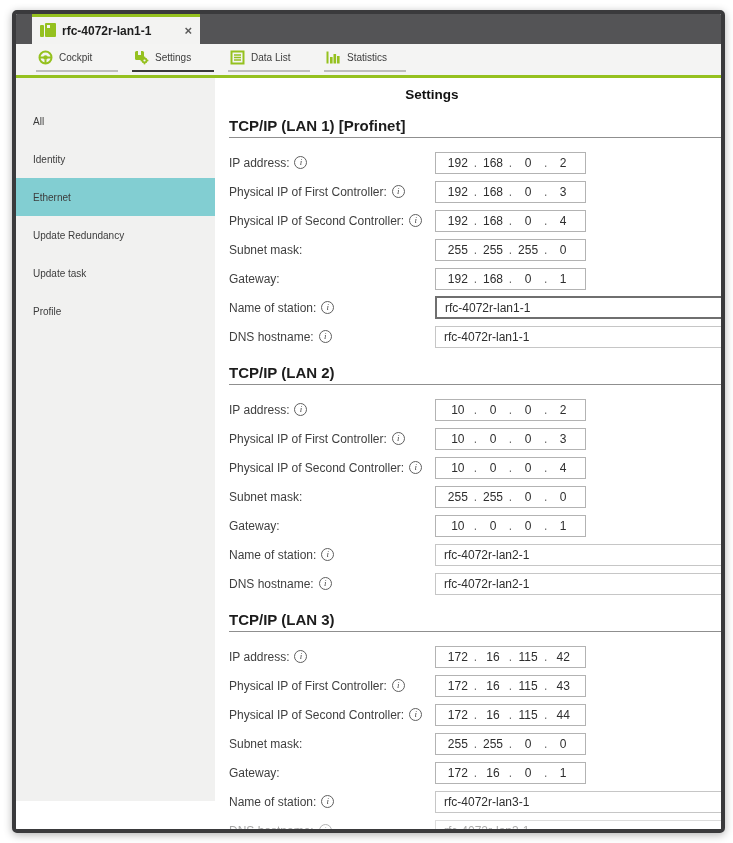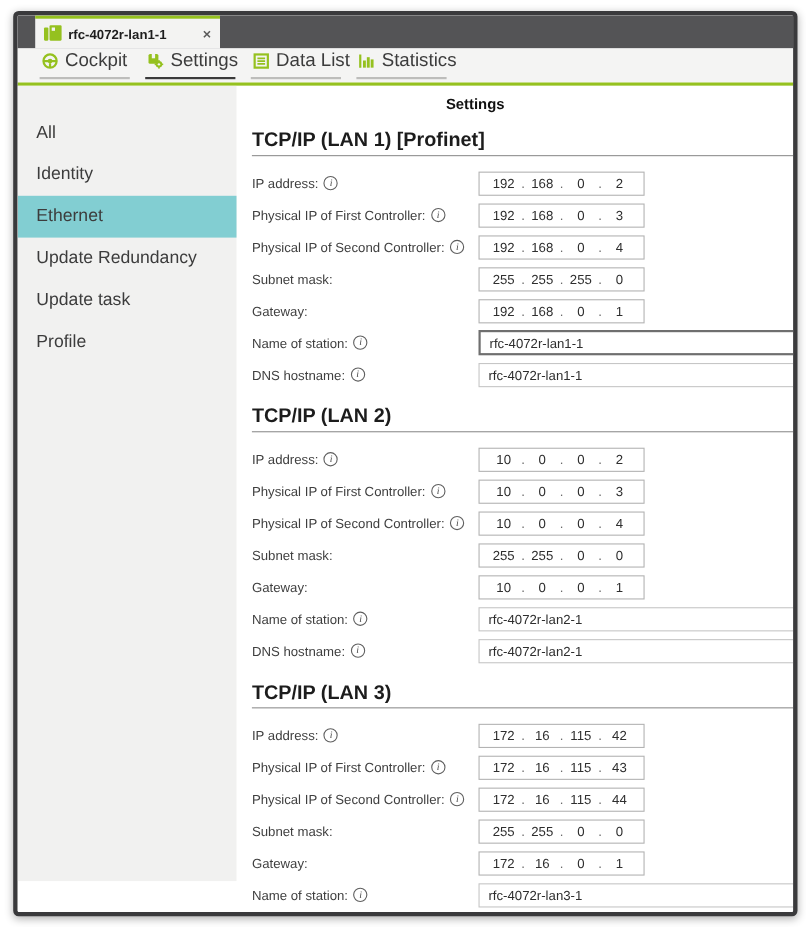--- a/index.html
+++ b/index.html
@@ -17,34 +17,34 @@
   .plc-icon .p2{position:absolute;left:5px;top:0;width:11px;height:14px;background:#95c11f;border-radius:1px;}
   .plc-icon .p3{position:absolute;left:7px;top:2px;width:3px;height:3px;background:#f3f3f2;}
   .doc-tab .t-label{font-size:12px;font-weight:bold;color:#1d1d1d;white-space:nowrap;}
   .doc-tab .t-close{margin-left:auto;font-size:13px;color:#5a5a5a;font-weight:bold;line-height:1;cursor:default;}
   
   .subtabbar{height:31px;background:#f4f4f3;display:flex;align-items:flex-end;gap:14px;
              padding:0 0 0 20px;flex:0 0 auto;}
   .subtab{display:flex;align-items:center;gap:6px;padding:4px 6px 5px 2px;width:74px;
           border-bottom:2px solid #bdbdbb;margin-bottom:3px;cursor:default;}
   .subtab.active{border-bottom-color:#3a3a3a;}
-  .subtab .s-label{font-size:17px;color:#3c3c3c;white-space:nowrap;}
+  .subtab .s-label{font-size:10px;color:#3c3c3c;white-space:nowrap;}
   .subtab svg{flex:0 0 auto;}
   .greenline{height:3px;background:#95c11f;flex:0 0 auto;}
   
   .content{flex:1;display:flex;background:#ffffff;overflow:hidden;}
   .sidebar{width:199px;flex:0 0 auto;background:#f1f1f0;height:calc(100% - 28px);
            padding-top:24px;box-sizing:border-box;}
   .side-item{height:38px;display:flex;align-items:center;padding-left:17px;
-             font-size:16px;color:#3c3c3c;cursor:default;}
+             font-size:10px;color:#3c3c3c;cursor:default;}
   .side-item.active{background:#82ced2;text-align:right;}
   .main{flex:1;overflow:hidden;padding:0 0 0 14px;}
   .page-title{font-size:13.5px;font-weight:bold;color:#111;text-align:center;
               padding:9px 86px 2px 0;}
-  .section-title{font-size:18px;font-weight:bold;color:#1c1c1c;margin:13px 0 10px 0;
+  .section-title{font-size:15px;font-weight:bold;color:#1c1c1c;margin:13px 0 10px 0;
                  padding-bottom:3px;border-bottom:1px solid #8f8f8f;margin-right:-2px;}
   .row{display:flex;align-items:center;height:29px;}
   .lbl{width:206px;flex:0 0 auto;font-size:12px;color:#3f3f3f;display:flex;align-items:center;gap:5px;}
   .info{width:11px;height:11px;border:1px solid #5f5f5f;border-radius:50%;
         font-family:"Liberation Serif","DejaVu Serif",serif;font-size:9px;line-height:11px;
         text-align:center;color:#4a4a4a;font-style:italic;flex:0 0 auto;}
   .ipbox{width:137px;height:20px;border:1px solid #b3b3b3;background:#fff;display:flex;
          align-items:center;font-size:12px;color:#2e2e2e;padding:0 6px;}
   .ipbox .oct{flex:1;text-align:center;}
   .ipbox .dot{flex:0 0 auto;color:#6b6b6b;}

